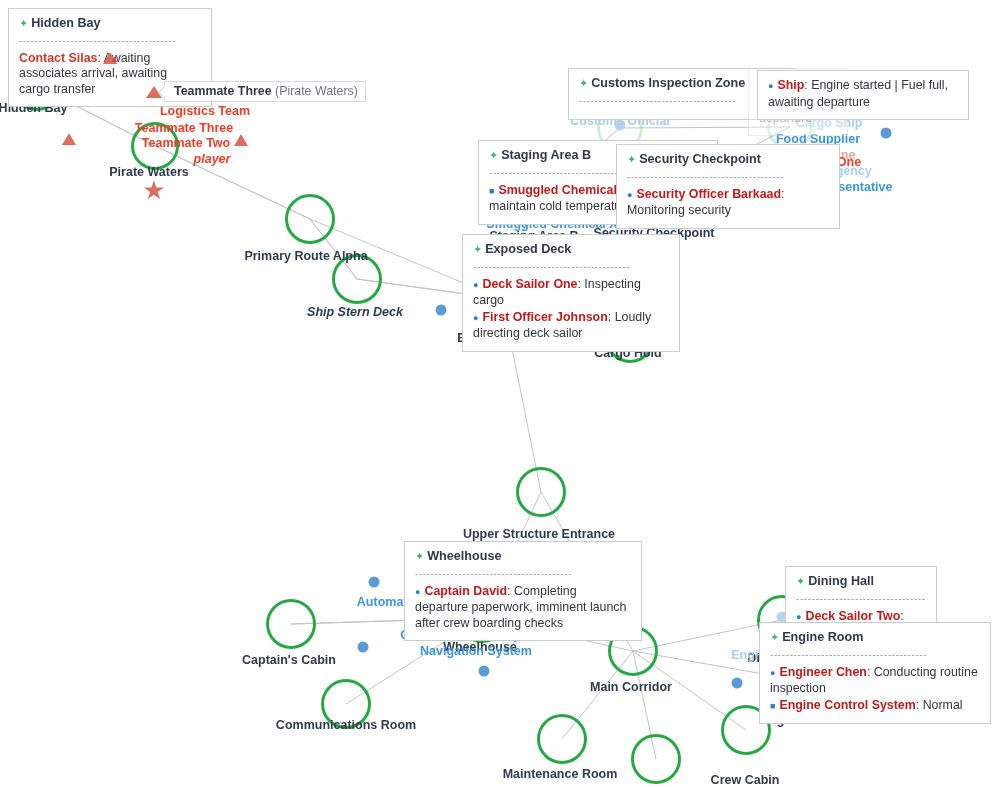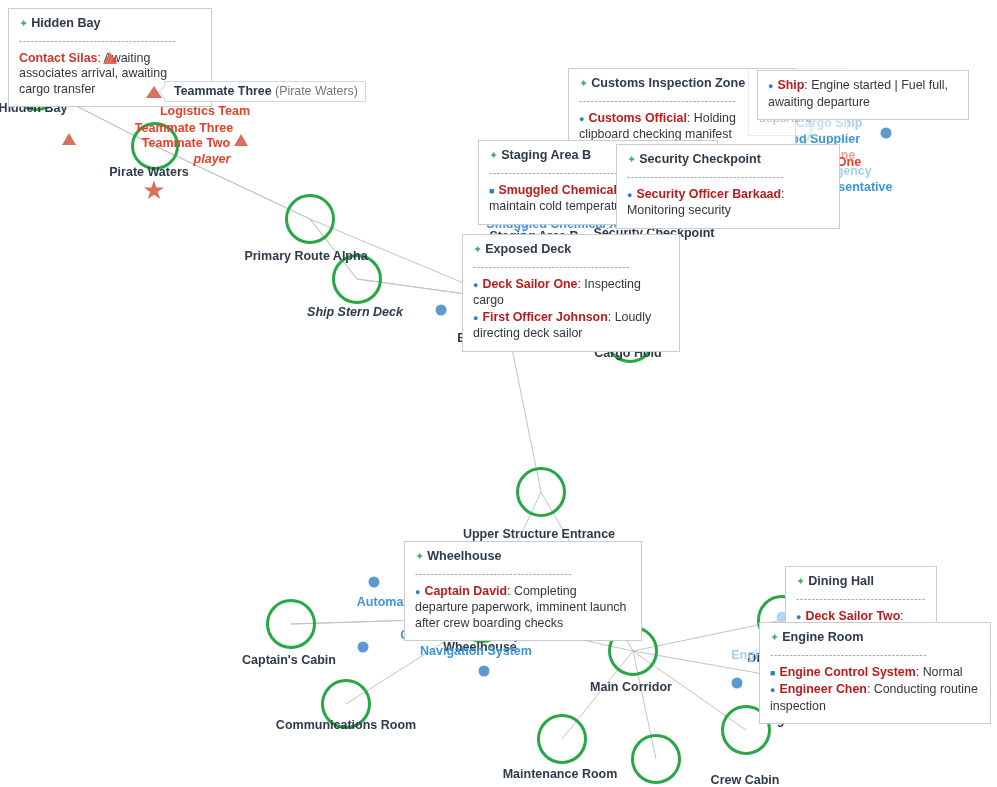--- a/index.html
+++ b/index.html
@@ -281,21 +281,20 @@
     </div>
   <div id="tips-layer">
       <div class="tip" style="left: 8px; top: 8px; width: 204px;">
         <div class="thead"><span class="dia">✦</span>Hidden Bay</div>
         <div class="sep">----------------------------------------</div>
         <div class="row"><span class="bul tri">▲</span><span class="who red">Contact Silas</span><span class="what">: Awaiting associates arrival, awaiting cargo transfer</span></div>
       </div>
       <div class="tip" style="left: 568px; top: 68px; width: 228px;">
         <div class="thead"><span class="dia">✦</span>Customs Inspection Zone</div>
         <div class="sep">----------------------------------------</div>
-        <div class="row"><span class="bul circ">●</span><span class="who">Customs Official</span><span class="what">: Holding clipboard checking manifest</span></div>
       </div>
       <div class="tip" style="left: 748px; top: 68px; width: 100px; opacity: 0.35;">
         <div class="thead"><span class="dia">✦</span>Port A</div>
         <div class="sep">----------------------------------------</div>
         <div class="row"><span class="what">departure</span></div>
       </div>
       <div class="tip" style="left: 757px; top: 70px; width: 212px;">
         <div class="row"><span class="bul circ">●</span><span class="who">Ship</span><span class="what">: Engine started | Fuel full, awaiting departure</span></div>
       </div>
       <div class="tip" style="left: 478px; top: 140px; width: 240px;">
@@ -320,22 +319,22 @@
         <div class="row"><span class="bul circ">●</span><span class="who">Captain David</span><span class="what">: Completing departure paperwork, imminent launch after crew boarding checks</span></div>
       </div>
       <div class="tip" style="left: 785px; top: 566px; width: 152px;">
         <div class="thead"><span class="dia">✦</span>Dining Hall</div>
         <div class="sep">----------------------------------------</div>
         <div class="row"><span class="bul circ">●</span><span class="who">Deck Sailor Two</span><span class="what">: Resting</span></div>
       </div>
       <div class="tip" style="left: 759px; top: 622px; width: 232px;">
         <div class="thead"><span class="dia">✦</span>Engine Room</div>
         <div class="sep">----------------------------------------</div>
+        <div class="row"><span class="bul circ">●</span><span class="who">Engineer Chen</span><span class="what">: Conducting routine inspection</span></div>
         <div class="row"><span class="bul sq">■</span><span class="who">Engine Control System</span><span class="what">: Normal</span></div>
-        <div class="row"><span class="bul circ">●</span><span class="who">Engineer Chen</span><span class="what">: Conducting routine inspection</span></div>
       </div>
     </div>
   <div id="callout-layer">
       <div class="callout" style="left: 146px; top: 81px;">
         <div class="marker"></div>
         <div class="cbox"><span class="cmain">Teammate Three</span><span class="csub"> (Pirate Waters)</span></div>
       </div>
     </div>
 </div>
 

